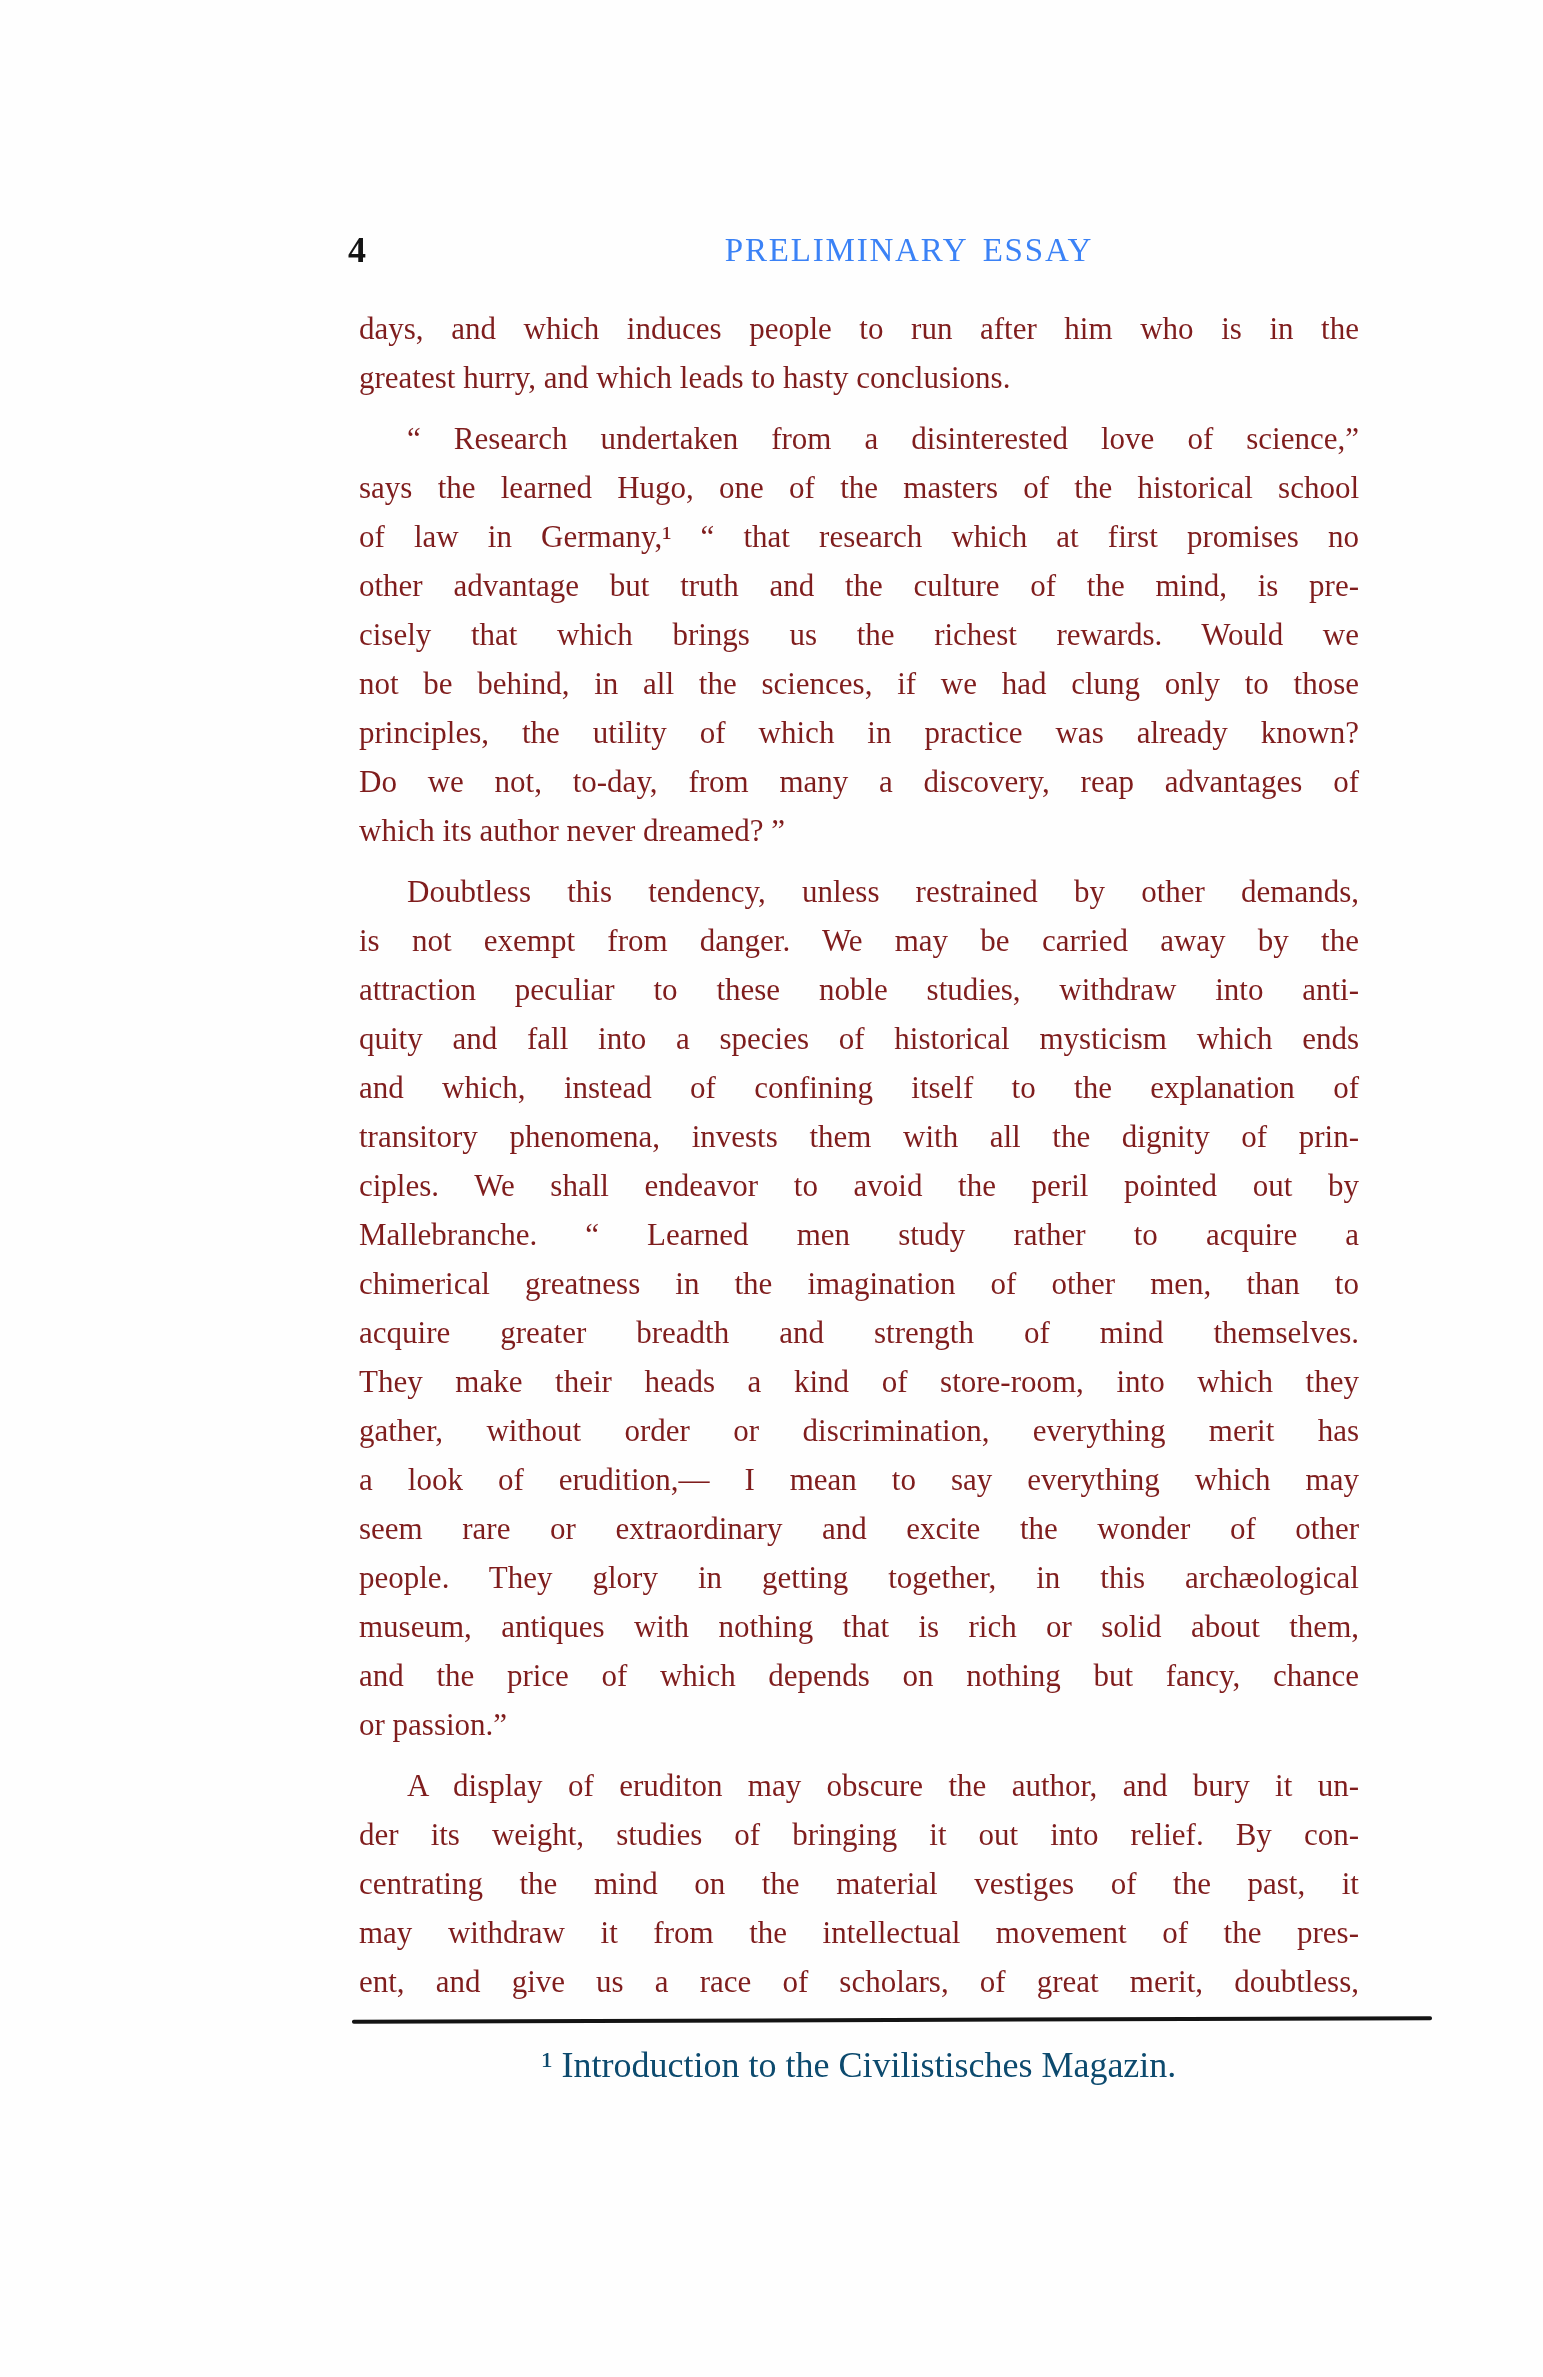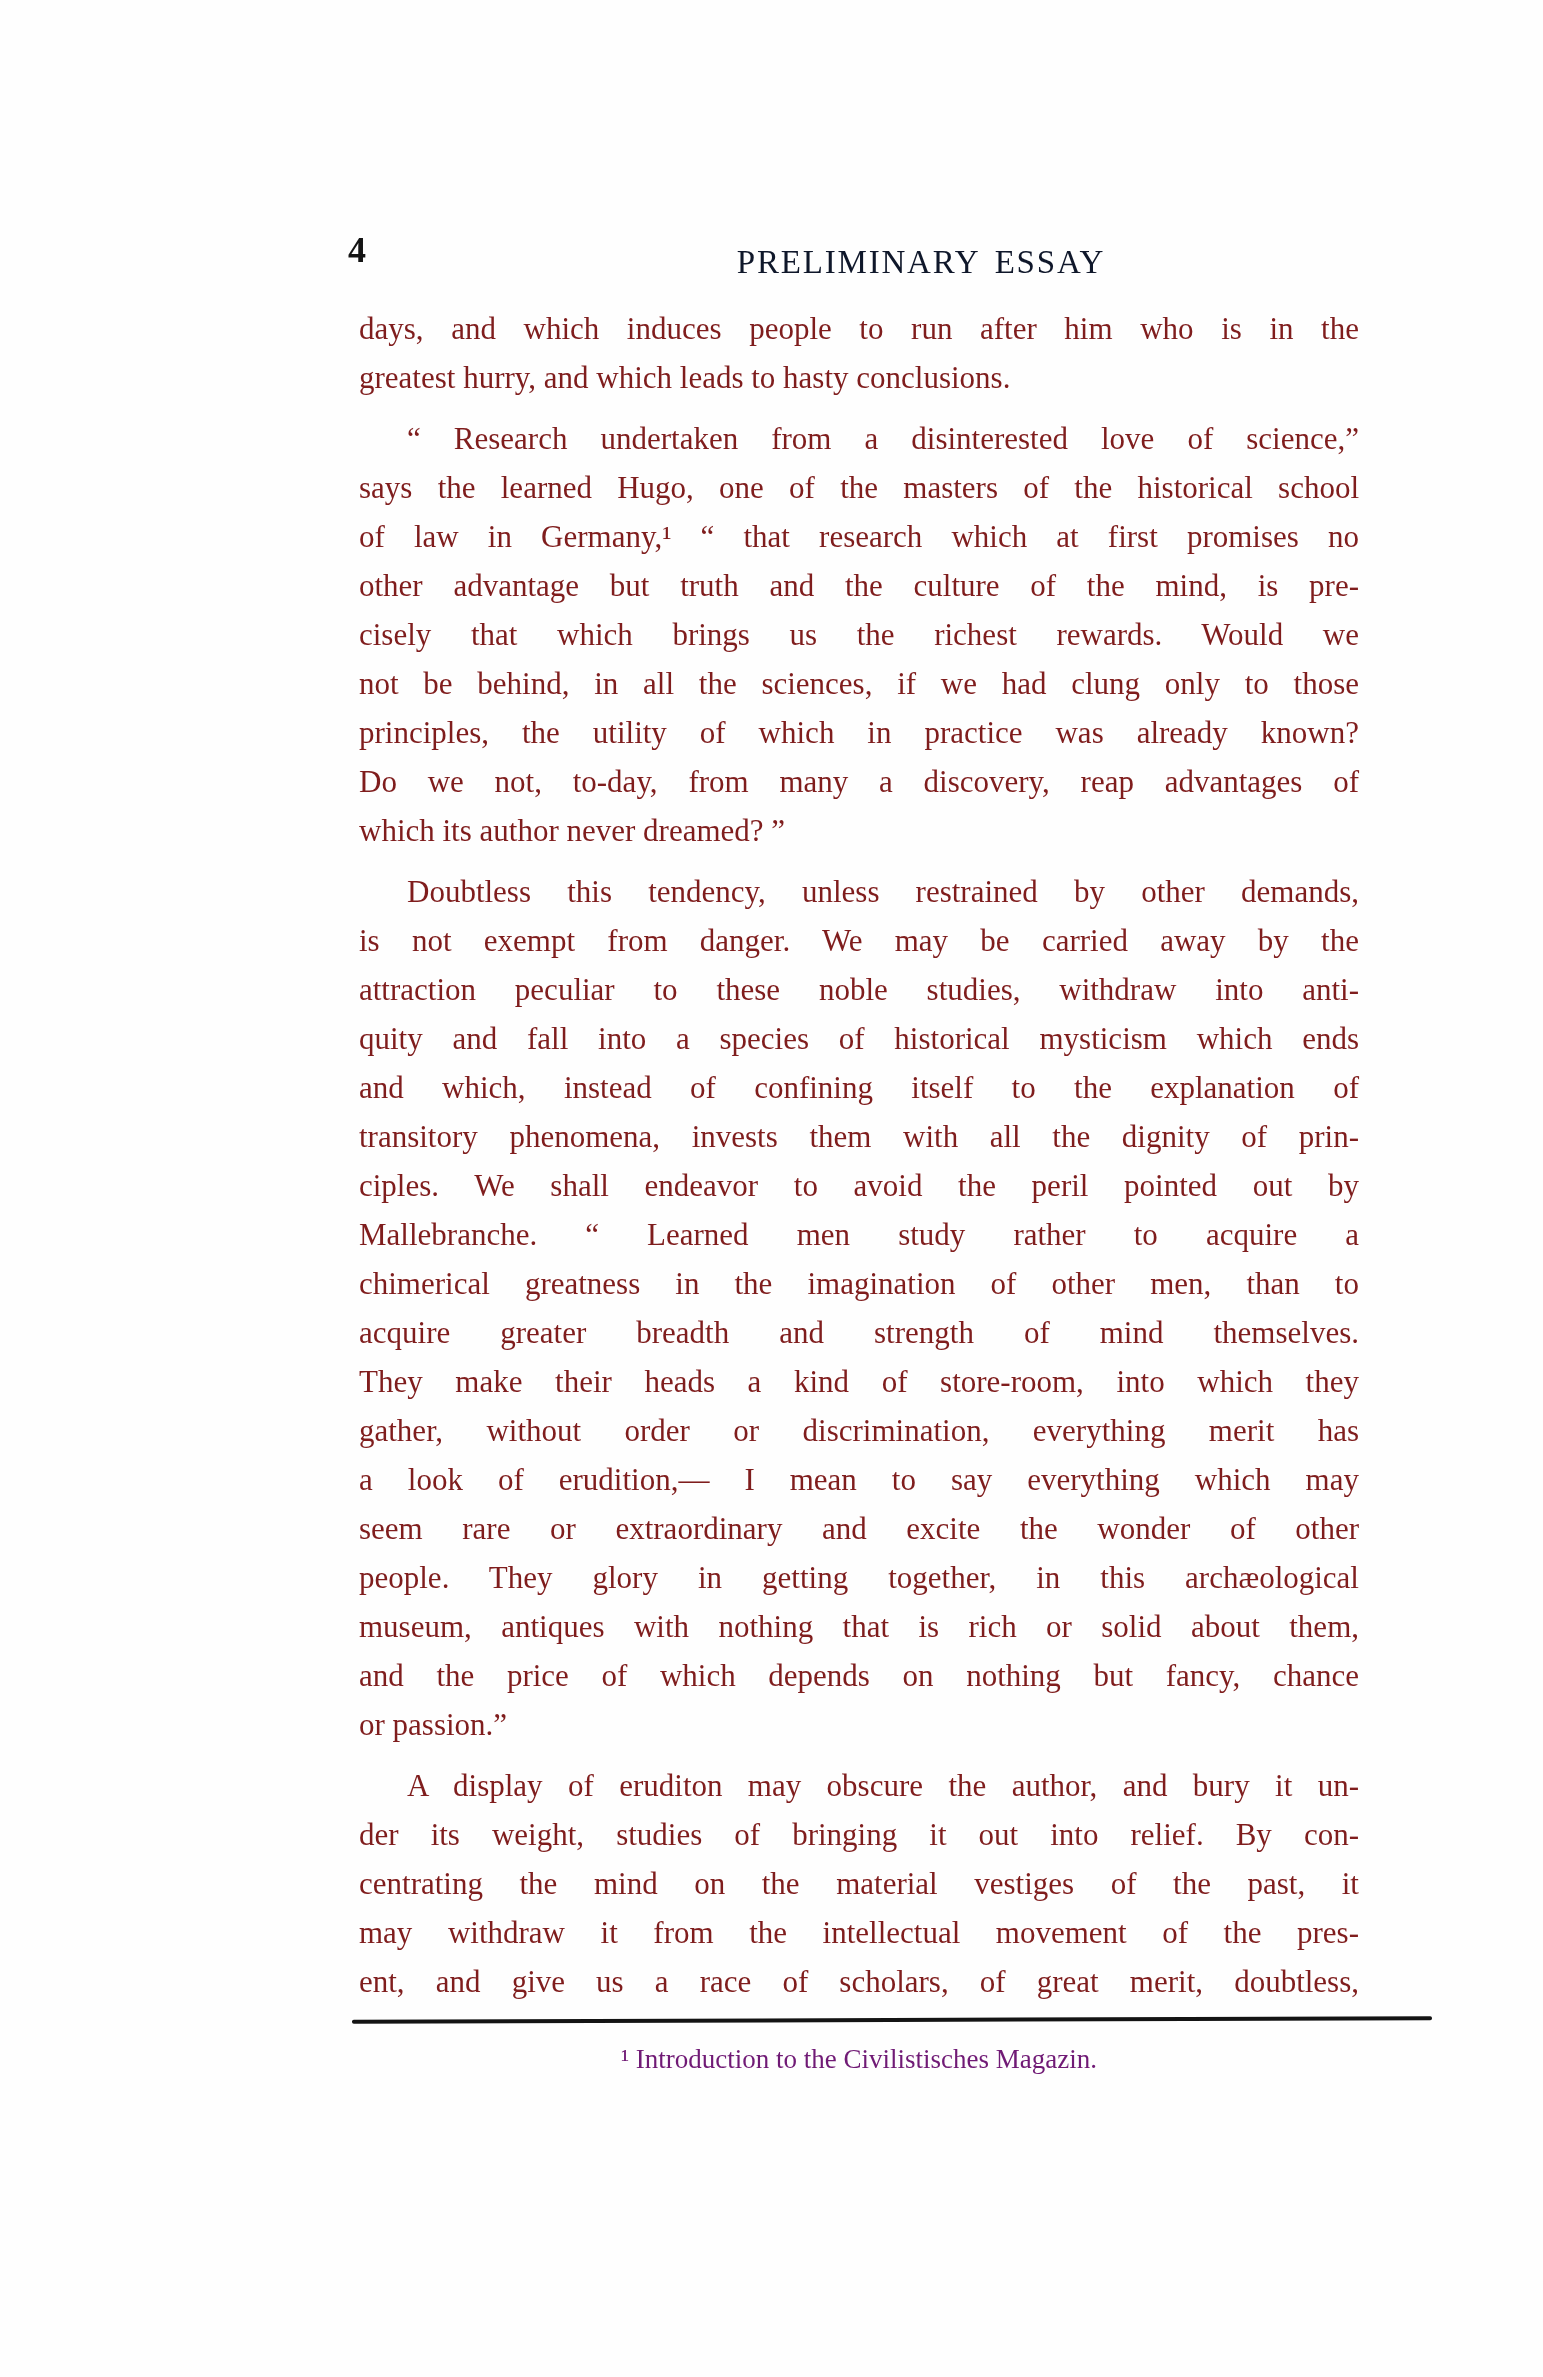--- a/index.html
+++ b/index.html
@@ -22,27 +22,27 @@
     top: 229px;
     font-size: 36px;
     font-weight: bold;
     color: #141414;
   }
   .running-head {
     position: absolute;
     left: 405px;
     top: 228px;
     width: 1000px;
-    margin: 16px;
+    margin: 4px;
     text-align: center;
     font-size: 33px;
     font-weight: normal;
     letter-spacing: 1.8px;
     word-spacing: 5.5px;
-    color: #0f172a;
+    color: #3b82f6;
   }
   .text-block {
     position: absolute;
     left: 359px;
     top: 304px;
     width: 1000px;
     font-size: 31px;
     line-height: 49px;
     color: #7f1d1d;
   }
@@ -68,22 +68,22 @@
     background: #141414;
     border-radius: 1.8px;
     transform: rotate(-0.18deg);
   }
   .footnote {
     position: absolute;
     left: 359px;
     top: 2044px;
     width: 1000px;
     text-align: center;
-    font-size: 27px;
-    color: #701a75;
+    font-size: 36px;
+    color: #0c4a6e;
   }
 </style>
 </head>
 <body>
 
 <div class="page">
 
   <span class="page-number">4</span>
 
   <h1 class="running-head">PRELIMINARY ESSAY</h1>

